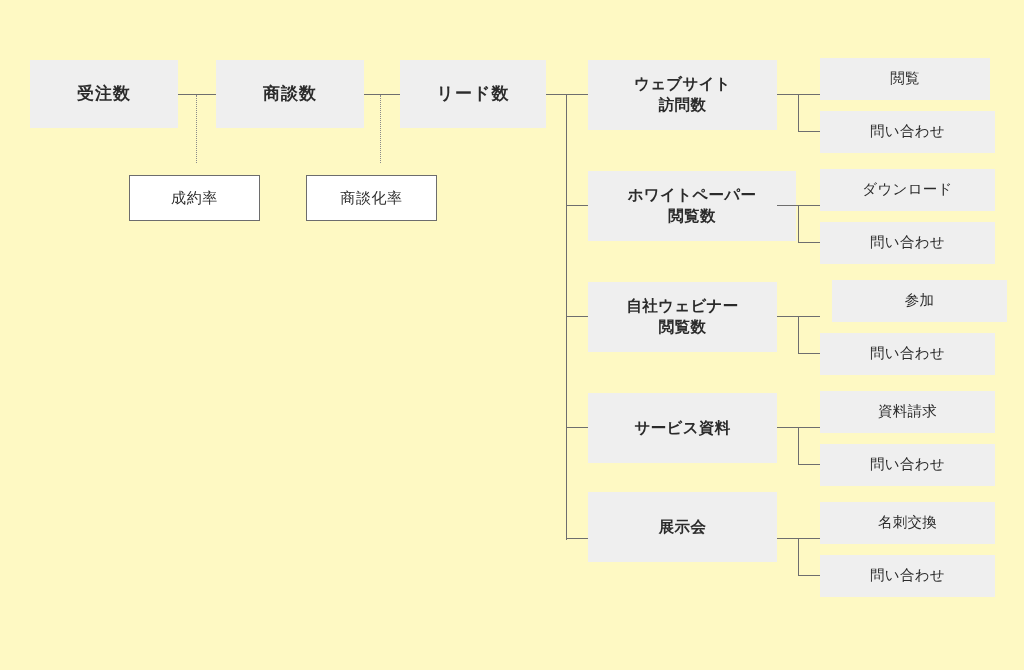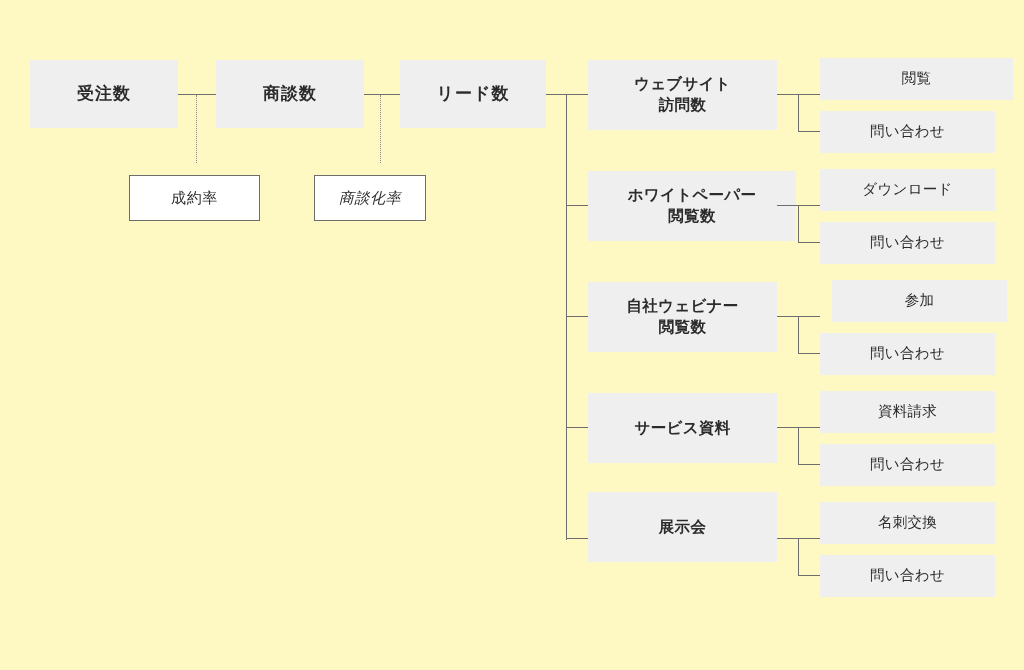--- a/index.html
+++ b/index.html
@@ -95,38 +95,38 @@
   <div class="node filled lvl1" style="left:400px; top:60px; width:146px; height:68px;">リード数</div>
 
   <div class="line hline" style="left:178px; top:94px; width:38px;"></div>
   <div class="line hline" style="left:364px; top:94px; width:36px;"></div>
 
   <div class="dotted" style="left:196px; top:95px; height:68px;"></div>
   <div class="dotted" style="left:380px; top:95px; height:68px;"></div>
 
   <div class="node outlined rate" style="left:129px; top:163px; width:131px; height:46px;">成約率</div>
 
-  <div class="node outlined rate" style="left:314px; top:163px; width:112px; height:46px;font-style:italic;">商談化率</div>
+  <div class="node outlined rate" style="left:306px; top:163px; width:131px; height:46px;">商談化率</div>
 
   <div class="line hline" style="left:546px; top:94px; width:20px;"></div>
   <div class="line vline" style="left:566px; top:94px; height:446px;"></div>
 
   <div class="line hline" style="left:566px; top:94px;  width:22px;"></div>
   <div class="line hline" style="left:566px; top:205px; width:22px;"></div>
   <div class="line hline" style="left:566px; top:316px; width:22px;"></div>
   <div class="line hline" style="left:566px; top:427px; width:22px;"></div>
   <div class="line hline" style="left:566px; top:538px; width:22px;"></div>
 
   <div class="node filled channel" style="left:588px; top:60px; width:189px; height:70px;">ウェブサイト
 訪問数</div>
   <div class="line hline" style="left:777px; top:94px;  width:21px;"></div>
   <div class="line vline" style="left:798px; top:94px;  height:38px;"></div>
   <div class="line hline" style="left:798px; top:94px;  width:22px;"></div>
   <div class="line hline" style="left:798px; top:131px; width:22px;"></div>
-  <div class="node filled action" style="left:820px; top:58px;  width:193px; height:42px;">閲覧</div>
+  <div class="node filled action" style="left:820px; top:58px;  width:170px; height:42px;">閲覧</div>
   <div class="node filled action" style="left:820px; top:111px; width:175px; height:42px;">問い合わせ</div>
 
   <div class="node filled channel" style="left:588px; top:171px; width:208px; height:70px;">ホワイトペーパー
 閲覧数</div>
   <div class="line hline" style="left:777px; top:205px; width:21px;"></div>
   <div class="line vline" style="left:798px; top:205px; height:38px;"></div>
   <div class="line hline" style="left:798px; top:205px; width:22px;"></div>
   <div class="line hline" style="left:798px; top:242px; width:22px;"></div>
   <div class="node filled action" style="left:820px; top:169px; width:175px; height:42px;">ダウンロード</div>
   <div class="node filled action" style="left:820px; top:222px; width:175px; height:42px;">問い合わせ</div>

